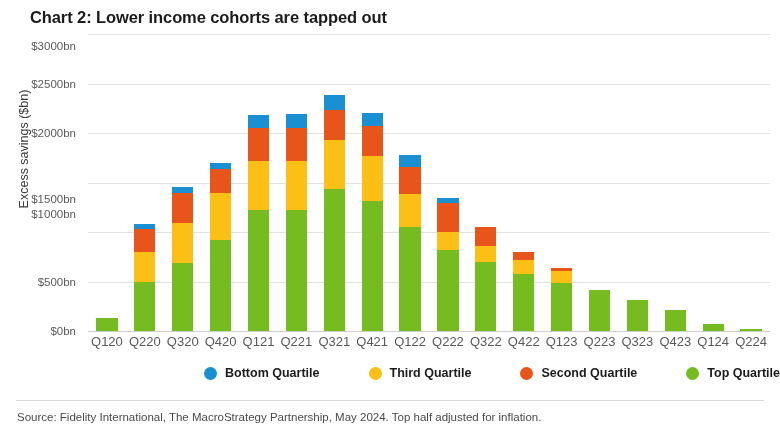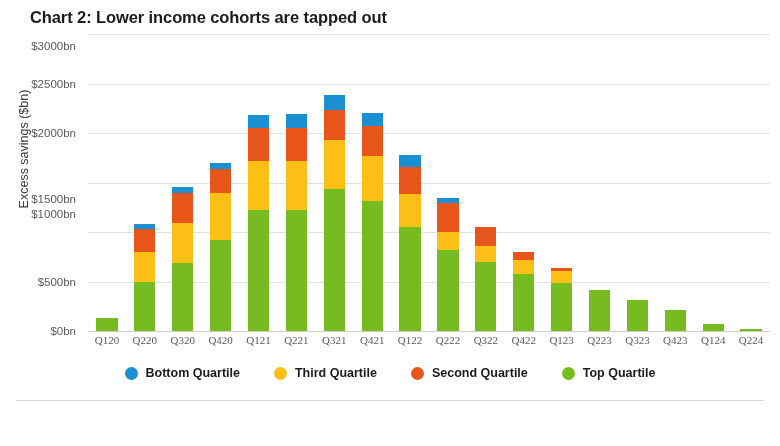--- a/index.html
+++ b/index.html
@@ -115,35 +115,34 @@
     position: absolute;
     left: 88px;
     top: 300px;
     right: 10px;
     display: flex;
     justify-content: space-between;
   }
   .xtick {
     flex: 1 1 0;
     text-align: center;
-    font-size: 11px;
+    font-size: 13px;
     color: #5a5a5a;
     white-space: nowrap;
-    font-family: Liberation Serif, serif;
   }
   
   .legend {
     position: absolute;
     left: 0;
     top: 366px;
     width: 780px;
     display: flex;
-    justify-content: center;
+    justify-content: flex-end;
     align-items: center;
-    gap: 34px;
+    gap: 49px;
   }
   .legend-item {
     display: flex;
     align-items: center;
     gap: 8px;
   }
   .legend-dot {
     width: 13px;
     height: 13px;
     border-radius: 50%;
@@ -367,14 +366,15 @@
         <span class="legend-label">Second Quartile</span>
       </div>
       <div class="legend-item">
         <span class="legend-dot" style="background: rgb(118, 188, 33);"></span>
         <span class="legend-label">Top Quartile</span>
       </div>
     </div>
 
   <div class="rule"></div>
 
+  <div class="source">Source: Fidelity International, The MacroStrategy Partnership, May 2024. Top half adjusted for inflation.</div>
 
 </div>
 
 </body></html>

